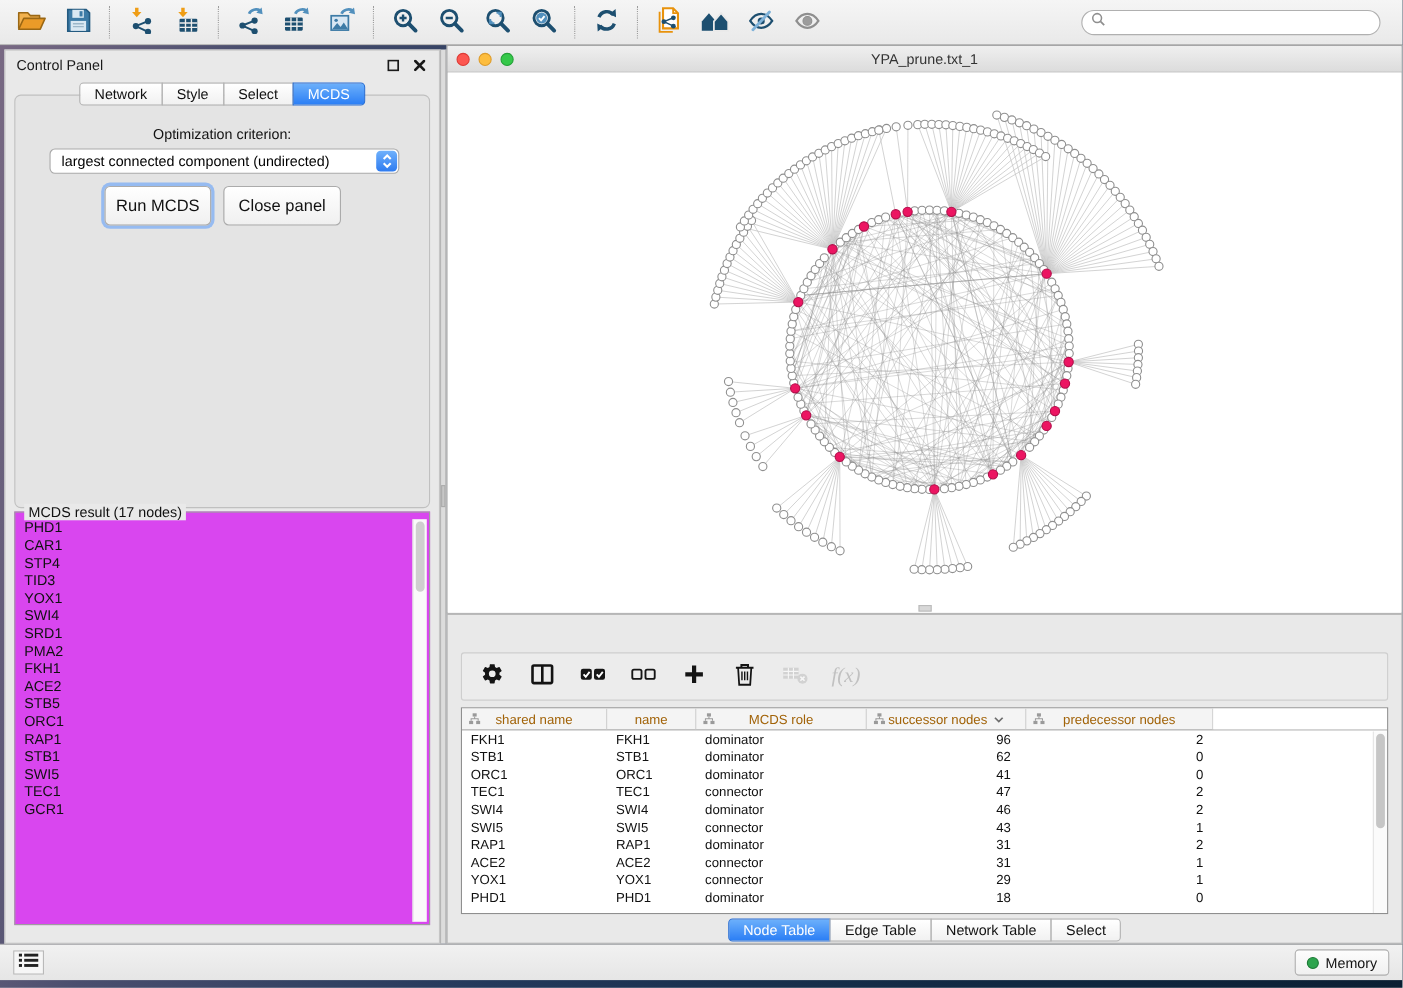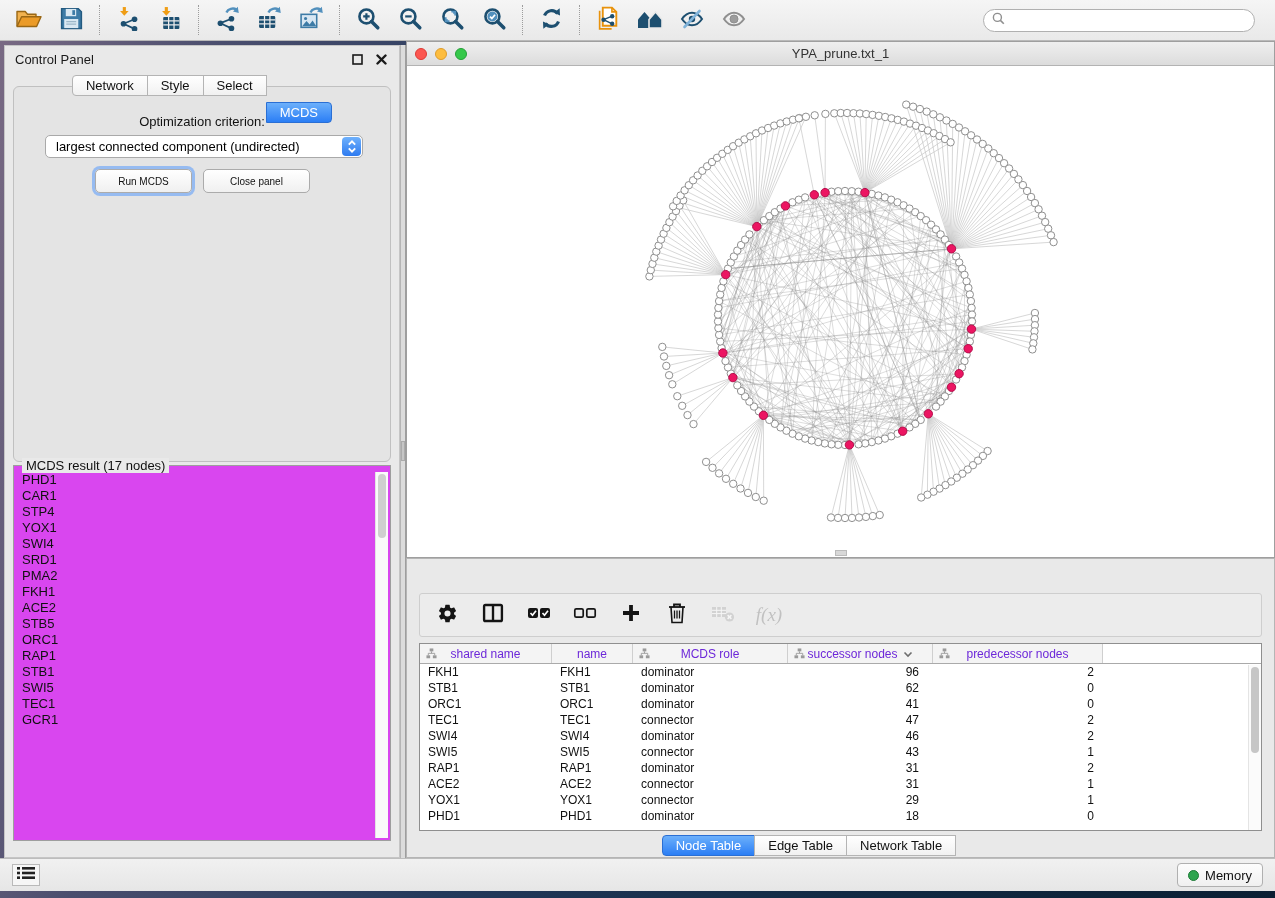--- a/index.html
+++ b/index.html
@@ -20,36 +20,36 @@
     border:1px solid #b0b0b0; border-radius:12px; background:#fff;
     display:flex; align-items:center; padding:0 8px; gap:5px; }
   .search-wrap input { border:none; outline:none; flex:1; font:12px "Liberation Sans",sans-serif; background:transparent; }
   
   .panel-head { height:26px; display:flex; align-items:center; padding:0 10px; font-size:13px; color:#1a1a1a; }
   .panel-head .sp { flex:1; }
   .win-ic { display:flex; align-items:center; justify-content:center; width:16px; height:16px; margin-left:8px; }
   .tab { height:21px; line-height:20px; padding:0 13px; font-size:13px;
     background:linear-gradient(#ffffff,#f1f1f1); border:1px solid #b4b4b4; margin-left:-1px; color:#111; }
   .tab:first-child { border-radius:4px 0 0 4px; margin-left:0; }
-  .tab:last-child { border-radius:0 4px 4px 0;margin-top:27px; }
+  .tab:last-child { border-radius:0 4px 4px 0; }
   .tab.sel { background:linear-gradient(#6cb0fb,#2b7ef5); border-color:#2a6fd4; color:#fff; }
   
   .cp { position:absolute; left:4px; top:45px; width:396px; height:813px;
     background:#e9e9e9; border:1px solid #c5c5c5; }
   .cp-tabs { position:absolute; left:0; right:0; top:29px; display:flex; justify-content:center; z-index:2; }
   .cp-box { position:absolute; left:8px; right:8px; top:40px; height:376px;
     background:#e4e4e4; border:1px solid #c0c0c0; border-radius:6px; }
   .opt-label { position:absolute; left:0; right:0; top:68px; text-align:center; font-size:13px; color:#111; }
   .cp-select { position:absolute; left:40px; width:318px; top:89px; height:23px; background:#fff;
     border:1px solid #a9a9a9; border-radius:5px; display:flex; align-items:center; }
   .cp-select .val { flex:1; font-size:13px; padding-left:10px; white-space:nowrap; overflow:hidden; }
   .stepper { width:19px; height:19px; margin-right:1px; border-radius:4px;
     background:linear-gradient(#6fb1fc,#2e7bf0); display:flex; align-items:center; justify-content:center; }
-  .btn { position:absolute; top:123px; height:24px; background:linear-gradient(#ffffff,#f0f0f0);
-    border:1px solid #ababab; border-radius:5px; font-size:10px; display:flex; align-items:center;
+  .btn { position:absolute; top:123px; height:36px; background:linear-gradient(#ffffff,#f0f0f0);
+    border:1px solid #ababab; border-radius:5px; font-size:15px; display:flex; align-items:center;
     justify-content:center; color:#111; }
   #runBtn { left:90px; width:97px; box-shadow:0 0 0 3px rgba(98,160,250,.6); }
   #closeBtn { left:198px; width:107px; }
   .mcds-fs { position:absolute; left:8px; width:378px; top:419px; height:376px;
     border:1px solid #9e9e9e; background:#d946ef; }
   .fs-legend { position:absolute; top:-8px; left:8px; background:#e9e9e9; padding:0 4px;
     font-size:13px; color:#111; }
   .mcds-list { position:absolute; left:2px; right:16px; top:6px; bottom:2px; overflow:hidden; }
   .mcds-item { font-size:13px; line-height:16px; padding-left:6px; color:#111; }
   .mcds-scroll { position:absolute; right:2px; top:6px; bottom:2px; width:13px;
@@ -77,21 +77,21 @@
     background:#e9e9e9; border:1px solid #b5b5b5; }
   .tb2 { position:absolute; left:12px; right:12px; top:34px; height:44px; border:1px solid #cecece;
     border-radius:3px; background:#ececec; display:flex; align-items:center; padding:0 14px; gap:20px; }
   .t-ic { width:26px; height:26px; display:flex; align-items:center; justify-content:center; }
   .t-ic.disabled { opacity:.55; }
   .fx { font-family:"Liberation Serif", serif; font-style:italic; font-size:19px; color:#9e9e9e; }
   .tbl { position:absolute; left:12px; right:12px; top:84px; height:188px; background:#fff;
     border:1px solid #8f8f8f; overflow:hidden; }
   .thead { display:flex; height:20px; background:#f4f4f4; border-bottom:1px solid #aaa; }
   .th { display:flex; align-items:center; justify-content:center; position:relative;
-    border-right:1px solid #cfcfcf; font-size:12px; color:#6d28d9; gap:5px; }
+    border-right:1px solid #cfcfcf; font-size:12px; color:#a16207; gap:5px; }
   .th .th-tree { position:absolute; left:6px; top:4px; }
   .th-fill { flex:1; background:#fff; border-right:none; }
   .trow { display:flex; height:16px; align-items:center; }
   .td { font-size:12px; color:#111; white-space:nowrap; }
   .td-l { padding-left:8px; text-align:left; }
   .td-r3 { text-align:right; padding-right:14px; }
   .td-r4 { text-align:right; padding-right:9px; }
   .tbl-scroll { position:absolute; top:21px; right:0; bottom:0; width:13px;
     background:#fbfbfb; border-left:1px solid #e4e4e4; }
   .tbl-thumb { position:absolute; left:2px; top:2px; width:8px; height:86px; background:#c6c6c6; border-radius:4px; }
@@ -305,20 +305,21 @@
       </span>
   </div>
   <button class="btn" id="runBtn">Run MCDS</button>
   <button class="btn" id="closeBtn">Close panel</button>
   <div class="mcds-fs">
     <div class="fs-legend">MCDS result (17 nodes)</div>
     <div class="mcds-list" id="mcdsList">
         <div class="mcds-item">PHD1</div>
         <div class="mcds-item">CAR1</div>
         <div class="mcds-item">STP4</div>
+        <div class="mcds-item">TID3</div>
         <div class="mcds-item">YOX1</div>
         <div class="mcds-item">SWI4</div>
         <div class="mcds-item">SRD1</div>
         <div class="mcds-item">PMA2</div>
         <div class="mcds-item">FKH1</div>
         <div class="mcds-item">ACE2</div>
         <div class="mcds-item">STB5</div>
         <div class="mcds-item">ORC1</div>
         <div class="mcds-item">RAP1</div>
         <div class="mcds-item">STB1</div>

